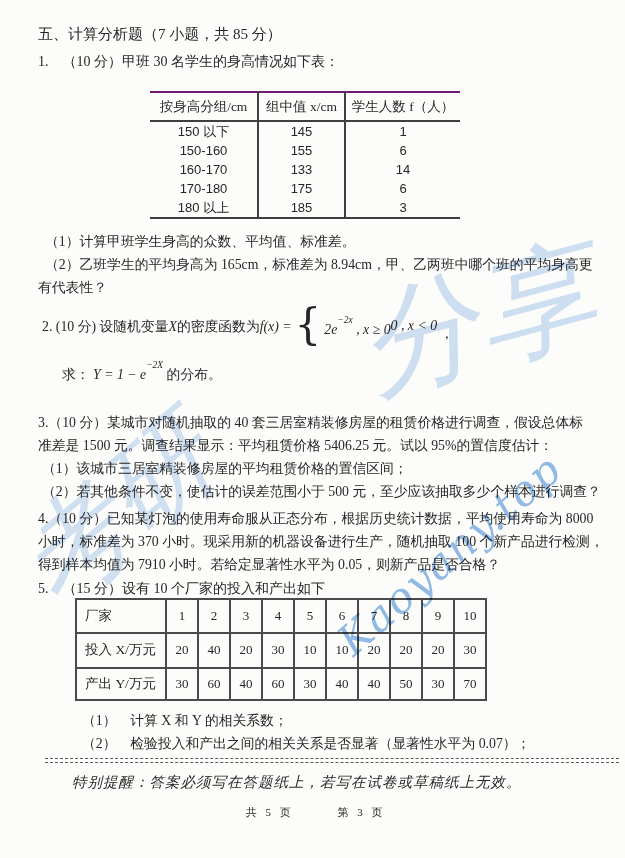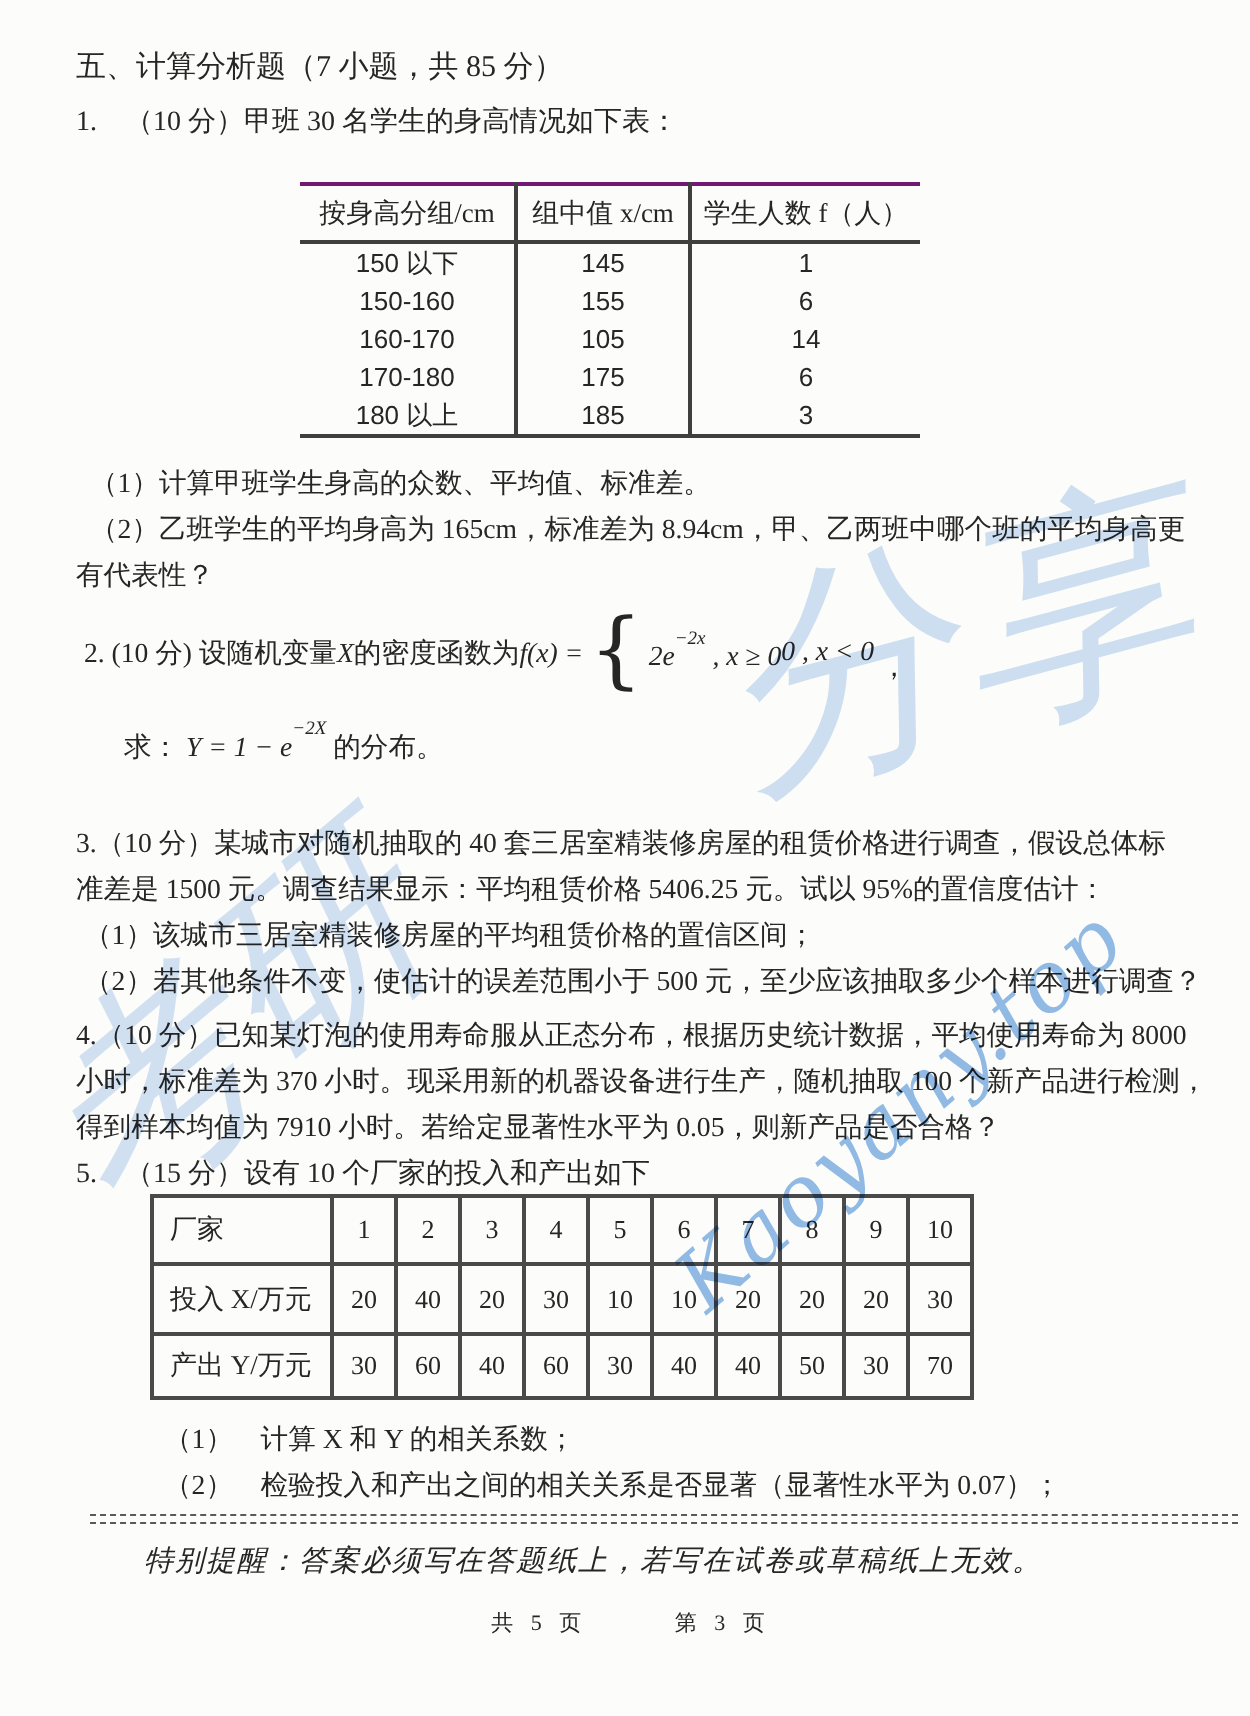--- a/index.html
+++ b/index.html
@@ -113,21 +113,21 @@
           <td class="num">145</td>
           <td class="num">1</td>
         </tr>
         <tr>
           <td class="num">150-160</td>
           <td class="num">155</td>
           <td class="num">6</td>
         </tr>
         <tr>
           <td class="num">160-170</td>
-          <td class="num">105</td>
+          <td class="num">133</td>
           <td class="num">14</td>
         </tr>
         <tr>
           <td class="num">170-180</td>
           <td class="num">175</td>
           <td class="num">6</td>
         </tr>
         <tr>
           <td class="num">180 以上</td>
           <td class="num">185</td>

